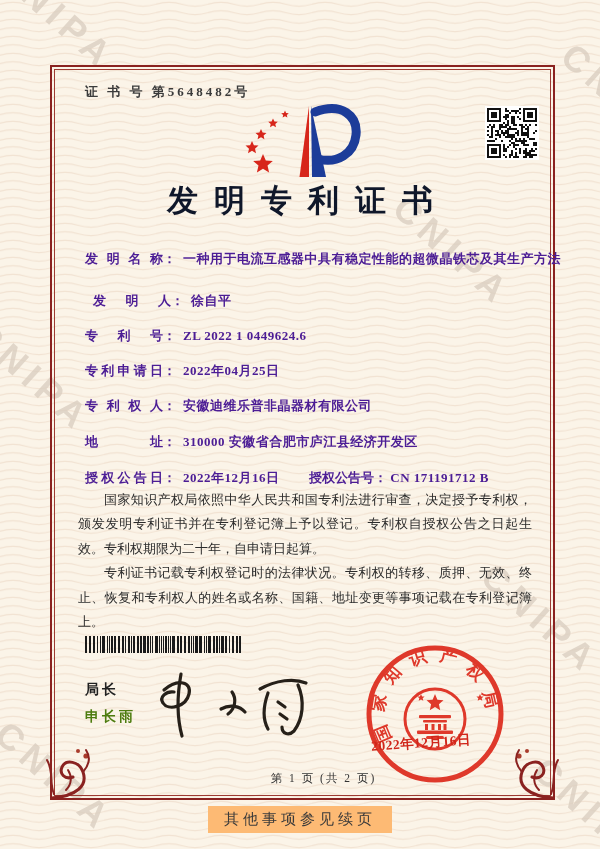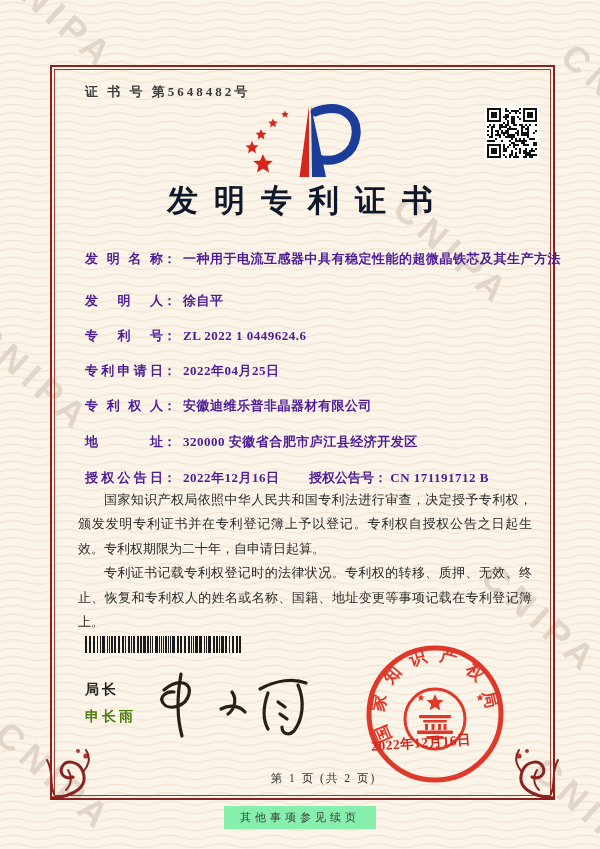--- a/index.html
+++ b/index.html
@@ -75,22 +75,22 @@
     color:#d0261a;font-size:13.5px;font-weight:700;letter-spacing:.5px;
     transform:rotate(-4deg);white-space:nowrap;
   }
   .page-num{
     position:absolute;left:0;right:0;top:771px;text-align:center;
     font-size:11.5px;color:#333;letter-spacing:2px;z-index:4;padding-left:47px;
   }
   .flourishes{position:absolute;left:42px;top:744px;width:521px;height:60px;z-index:4;}
   .cont-note{
     position:absolute;left:50%;top:806px;transform:translateX(-50%);
-    background:#86efac;padding:4px 16px;z-index:4;
-    font-size:11px;color:#3a3a3a;letter-spacing:4px;white-space:nowrap;
+    background:#fdba74;padding:4px 16px;z-index:4;
+    font-size:15px;color:#3a3a3a;letter-spacing:4px;white-space:nowrap;
   }
 </style>
 </head>
 <body>
 
 <svg id="waves" class="layer" width="600" height="849">
   <defs>
     <pattern id="wavepat" width="52" height="8.5" patternUnits="userSpaceOnUse">
       <path d="M0 4.2 Q13 0.2 26 4.2 T52 4.2" fill="none" stroke="#eedcca" stroke-width="1.1"></path>
     </pattern>
@@ -331,34 +331,34 @@
       <rect x="19" y="24" width="1" height="1" fill="#111"></rect>
       <rect x="21" y="24" width="1" height="1" fill="#111"></rect>
       <rect x="22" y="24" width="1" height="1" fill="#111"></rect>
     </svg>
 
   <div class="title">发明专利证书</div>
 
   <div class="frow" style="top:250px;">
     <span class="flabel">发明名称</span><span class="fcolon">：</span><span class="fvalue">一种用于电流互感器中具有稳定性能的超微晶铁芯及其生产方法</span>
   </div>
-  <div class="frow" style="top:292px;">
+  <div class="frow" style="top:292px;margin-left:8px;">
     <span class="flabel">发明人</span><span class="fcolon">：</span><span class="fvalue">徐自平</span>
   </div>
   <div class="frow" style="top:327px;">
     <span class="flabel">专利号</span><span class="fcolon">：</span><span class="fvalue">ZL 2022 1 0449624.6</span>
   </div>
   <div class="frow" style="top:362px;">
     <span class="flabel">专利申请日</span><span class="fcolon">：</span><span class="fvalue">2022年04月25日</span>
   </div>
   <div class="frow" style="top:397px;">
     <span class="flabel">专利权人</span><span class="fcolon">：</span><span class="fvalue">安徽迪维乐普非晶器材有限公司</span>
   </div>
   <div class="frow" style="top:433px;">
-    <span class="flabel">地址</span><span class="fcolon">：</span><span class="fvalue">320000 安徽省合肥市庐江县经济开发区</span>
+    <span class="flabel">地址</span><span class="fcolon">：</span><span class="fvalue">310000 安徽省合肥市庐江县经济开发区</span>
   </div>
   <div class="frow" style="top:469px;">
     <span class="flabel">授权公告日</span><span class="fcolon">：</span><span class="fvalue">2022年12月16日</span>
     <span class="grant-no">
       <span>授权公告号</span><span>：</span>
       <span class="fvalue">CN 171191712 B</span>
     </span>
   </div>
 
   <div class="paras">

